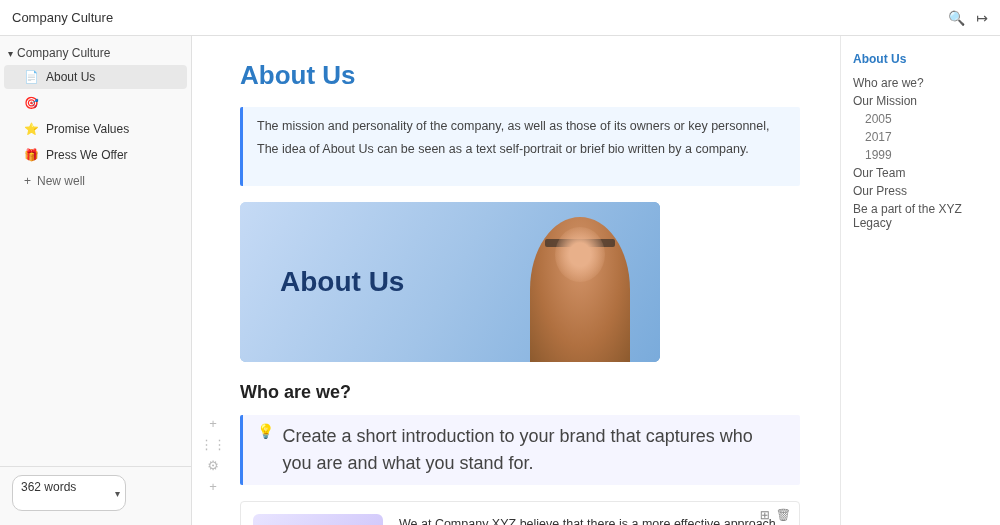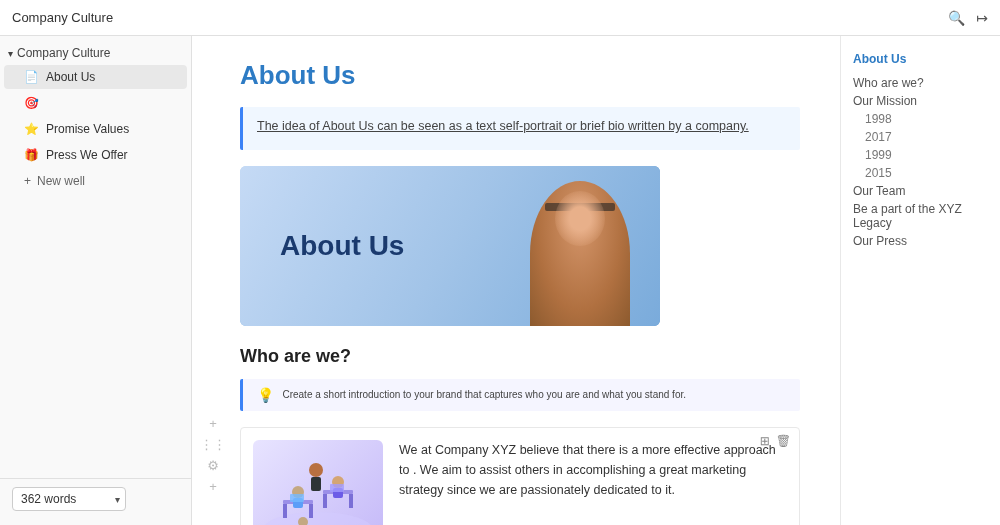--- a/index.html
+++ b/index.html
@@ -40,21 +40,21 @@
       cursor: pointer; color: #666; font-size: 12px; margin: 2px 4px;
     }
     .new-page-btn .plus { margin-right: 6px; }
 
     
     .word-count-bar {
       border-top: 1px solid #e0e0e0; padding: 8px 12px;
       display: flex; align-items: center; background: #f9f9f9;
     }
     .word-count-select {
-      border: 1px solid #ccc; border-radius: 4px; padding: 4px 24px 4px 8px;
+      border: 1px solid #ccc; border-radius: 10px; padding: 4px 24px 16px 8px;
       font-size: 12px; background: #fff; cursor: pointer; appearance: none;
       -webkit-appearance: none; position: relative; color: #333;
     }
     .word-count-wrapper { position: relative; display: inline-block; }
     .word-count-wrapper::after { content: '▾'; position: absolute; right: 6px; top: 50%; transform: translateY(-50%); font-size: 10px; color: #555; pointer-events: none; }
 
     
     .content-area {
       flex: 1; overflow-y: auto; padding: 24px 40px 24px 48px; background: #fff;
       position: relative;
@@ -62,21 +62,21 @@
 
     .page-title {
       font-size: 26px; font-weight: 700; color: #2d7bc4; margin-bottom: 16px;
     }
 
     .info-block {
       border-left: 3px solid #3b82f6; background: #f0f7ff;
       padding: 10px 14px; margin-bottom: 16px; border-radius: 2px;
     }
     .info-block p { font-size: 12.5px; color: #444; line-height: 1.5; margin-bottom: 4px; }
-    .info-block p:last-child { margin-bottom: 4px; text-decoration: underline; }
+    .info-block p:last-child { margin-bottom: 17px; }
     .link-text { color: #2d7bc4; text-decoration: none; }
 
     .hero-image-container {
       width: 100%; max-width: 420px; height: 160px; border-radius: 6px;
       overflow: hidden; margin-bottom: 20px; position: relative;
       background: linear-gradient(135deg, #b8d4f0 0%, #7aabdb 40%, #5591cc 100%);
       display: flex; align-items: center; justify-content: center;
     }
     .hero-image-text {
       font-size: 28px; font-weight: 900; color: #1a3a6e;
@@ -88,21 +88,21 @@
       font-size: 18px; font-weight: 700; color: #222; margin-bottom: 12px;
       margin-top: 4px;
     }
 
     .tip-block {
       border-left: 3px solid #3b82f6; background: #f5f5ff;
       padding: 8px 14px; margin-bottom: 16px; border-radius: 2px;
       display: flex; align-items: flex-start; gap: 8px;
     }
     .tip-icon { font-size: 14px; }
-    .tip-text { font-size: 10px; color: #444; line-height: 1.5; }
+    .tip-text { font-size: 18px; color: #444; line-height: 1.5; }
 
     
     .two-col-block {
       display: flex; gap: 16px; align-items: flex-start;
       border: 1px solid #e8e8e8; border-radius: 4px; padding: 12px;
       position: relative; margin-bottom: 8px;
     }
     .block-actions {
       position: absolute; top: 6px; right: 8px; display: flex; gap: 6px;
     }
@@ -180,20 +180,23 @@
       </div>
     </div>
   </nav>
 
   <main class="content-area">
 
     <h1 class="page-title">About Us</h1>
 
     <div class="info-block">
       <p>
+        <span>The mission and personality of the company, as well as those of its owners or key personnel,</span>
+      </p>
+      <p>
         <span>The idea of About Us can be seen as a text self-portrait or brief bio written by a company.</span>
       </p>
     </div>
 
     <div class="hero-image-container">
 
       <div style="position:absolute;left:0;top:0;width:100%;height:100%;background:linear-gradient(120deg,#c5daf5 0%,#a2c4e8 50%,#7aabdb 100%);"></div>
       <div style="position:absolute;left:0;top:0;width:100%;height:100%;display:flex;align-items:center;justify-content:flex-start;padding-left:40px;">
         <span class="hero-image-text" style="font-size:28px;font-weight:900;color:#1a3a6e;">About Us</span>
       </div>
@@ -267,22 +270,21 @@
       <span style="color:#bbb;font-size:13px;cursor:pointer;">⚙</span>
       <span style="color:#bbb;font-size:13px;cursor:pointer;">+</span>
     </div>
 
   </main>
 
   <aside class="right-sidebar">
     <div class="outline-title">About Us</div>
     <a class="outline-item">Who are we?</a>
     <a class="outline-item">Our Mission</a>
-    <a class="outline-subitem">1998</a>
+    <a class="outline-subitem">2005</a>
     <a class="outline-subitem">2017</a>
     <a class="outline-subitem">1999</a>
-    <a class="outline-subitem">2015</a>
     <a class="outline-item">Our Team</a>
+    <a class="outline-item">Our Press</a>
     <a class="outline-item">Be a part of the XYZ Legacy</a>
-    <a class="outline-item">Our Press</a>
   </aside>
 
 </div>
 
 </body></html>

